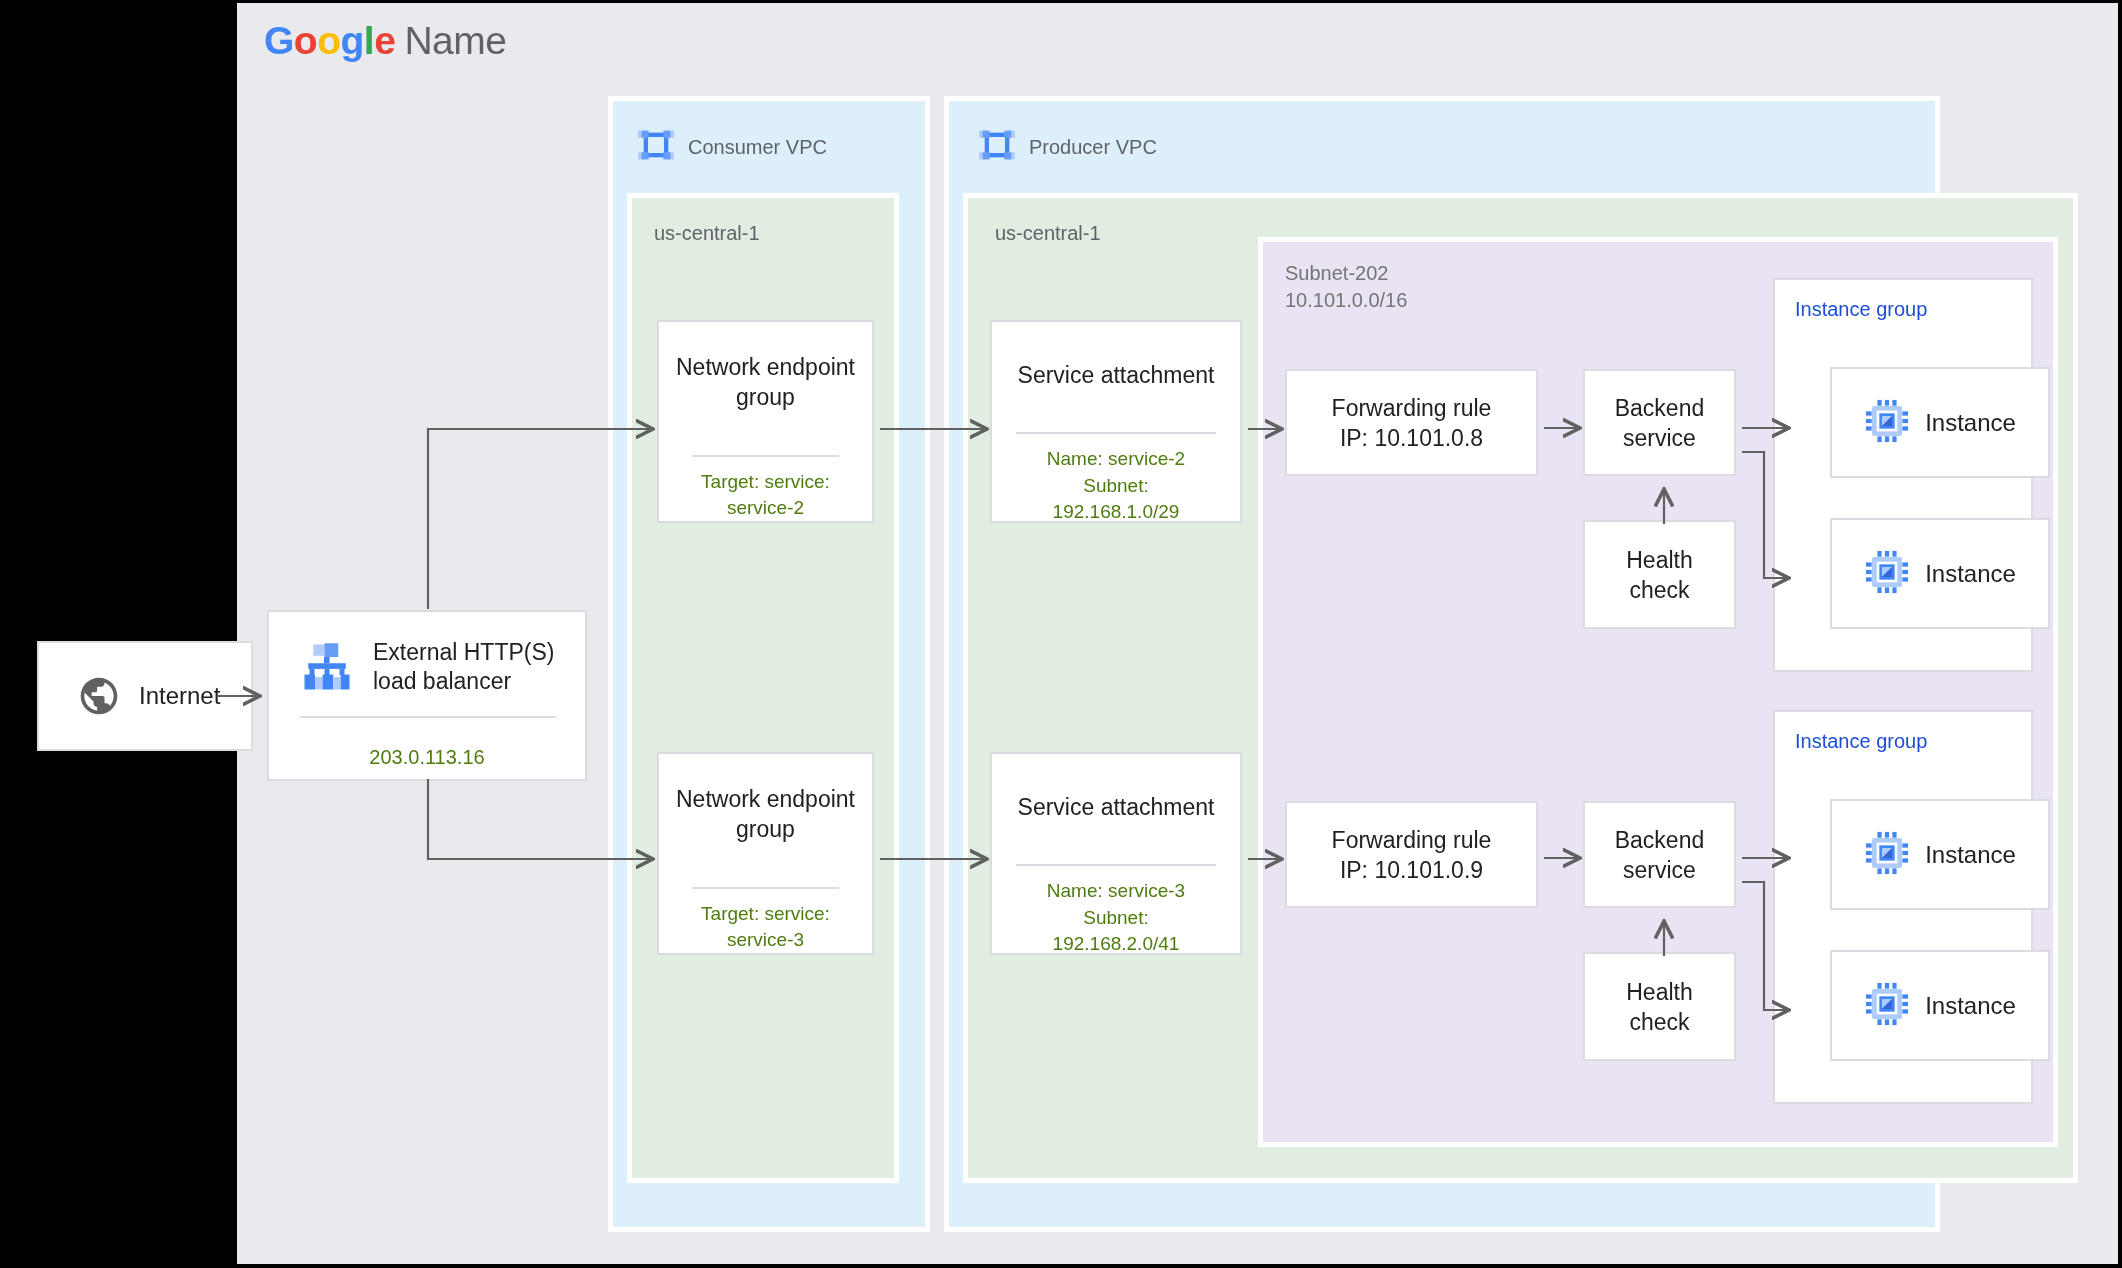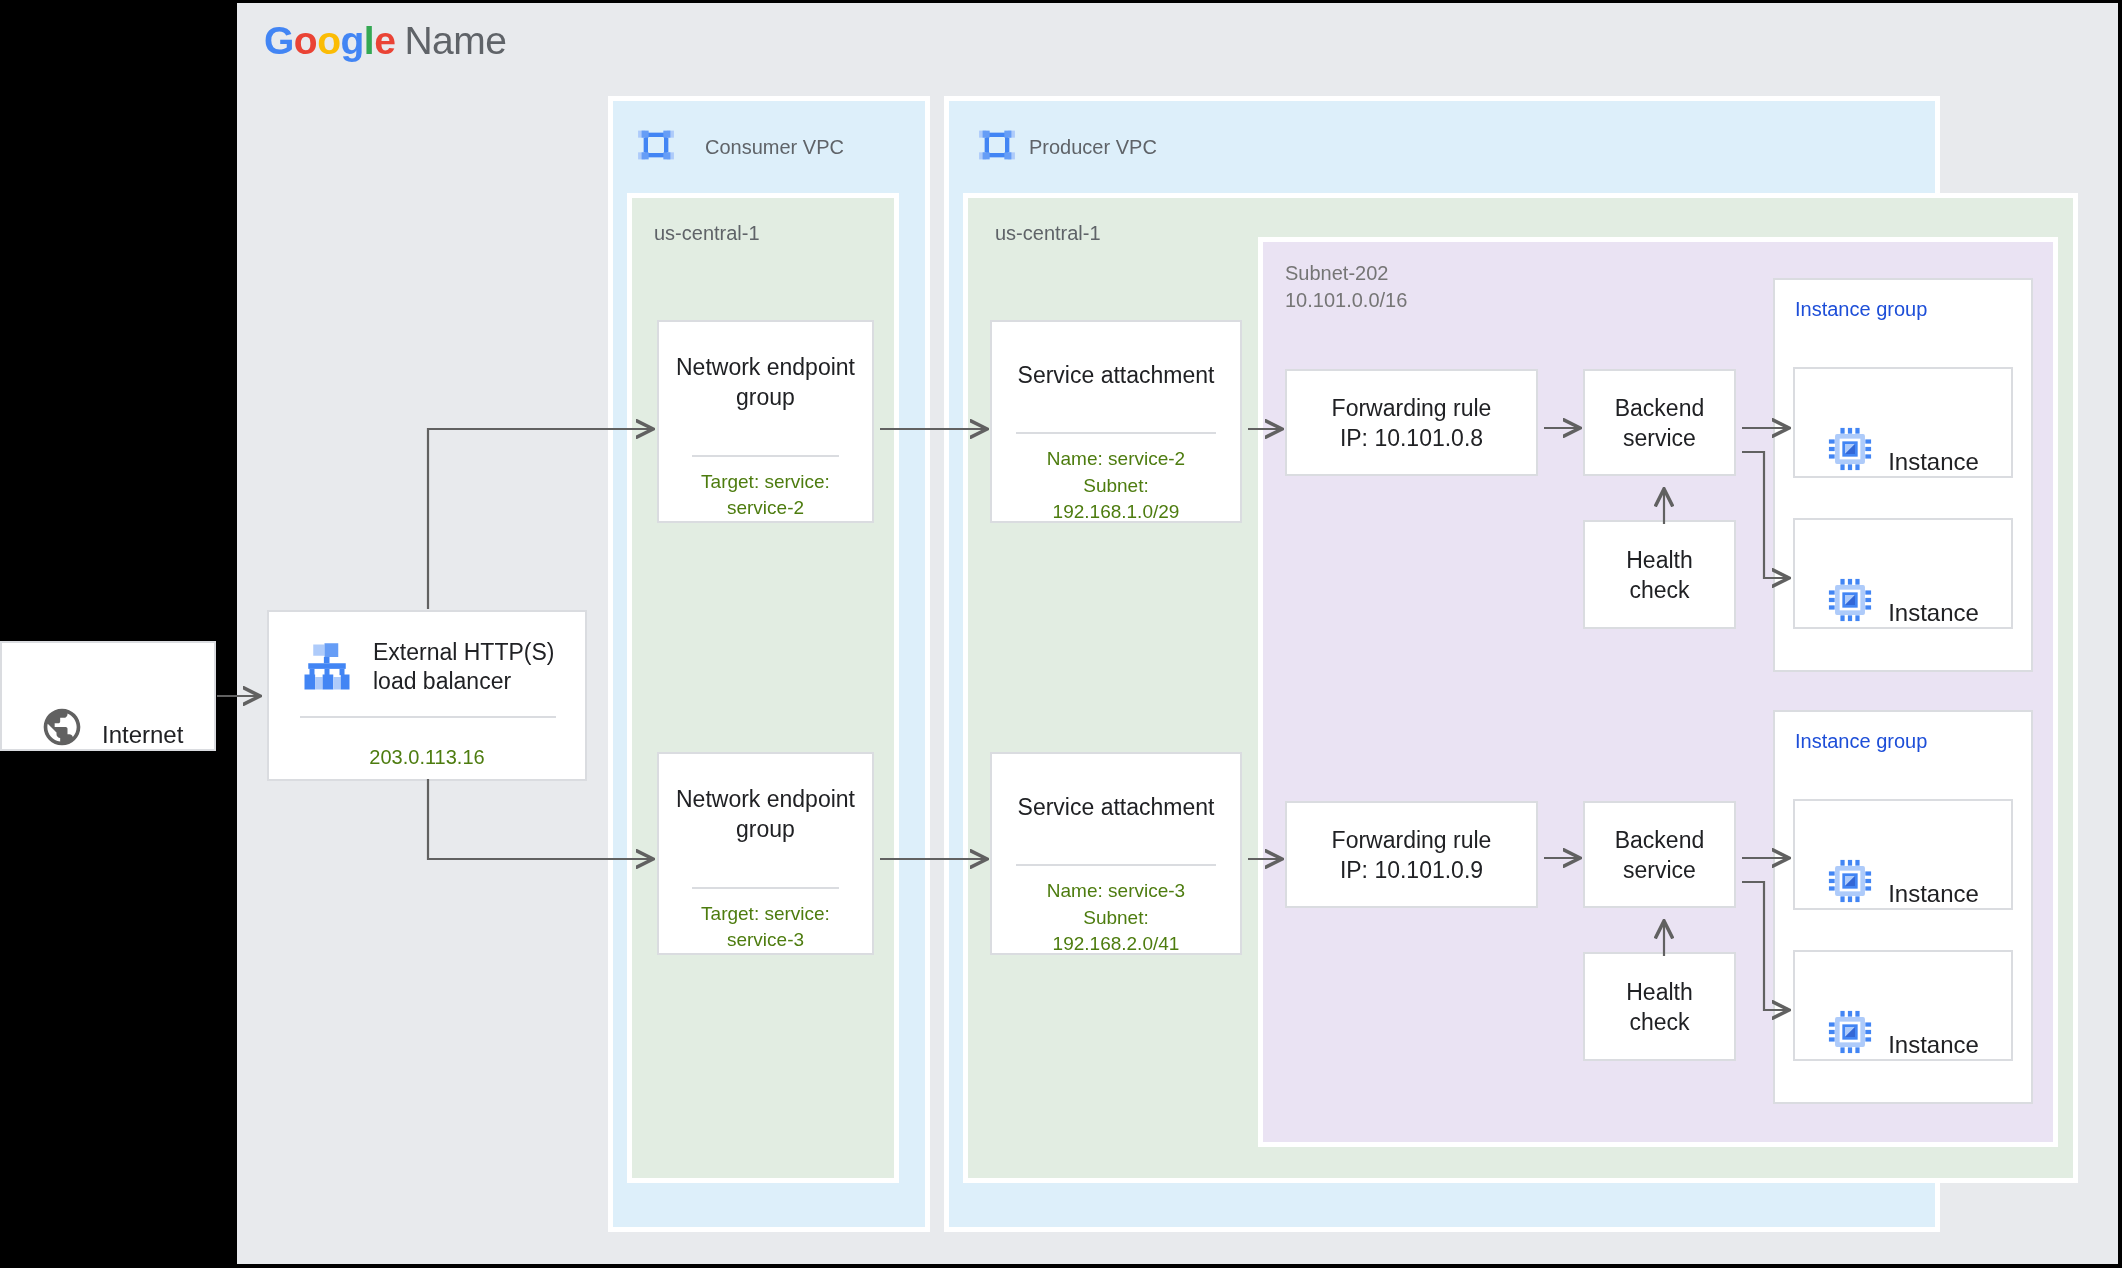--- a/index.html
+++ b/index.html
@@ -20,21 +20,21 @@
   .t-label{font-size:20px;color:#5f6368;}
   
   .zone{position:absolute;border:5px solid #fff;box-sizing:border-box;}
   .zone-blue{background:#ddeffa;}
   .zone-green{background:#e2ede2;}
   .zone-purple{background:#eae3f3;}
   .zone-head{position:absolute;display:flex;align-items:center;}
   
   .center-card{display:flex;align-items:center;justify-content:center;text-align:center;}
   .ig-label{position:absolute;left:20px;top:18px;font-size:20px;color:#1d4ed8;}
-  .inst{display:flex;align-items:flex-end;justify-content:center;gap:15px;}
+  .inst{display:flex;align-items:center;justify-content:center;gap:15px;margin-left:37px;}
   .inst-label{font-size:24px;color:#202124;}
   
   #arrows{position:absolute;left:0;top:0;pointer-events:none;}
 </style>
 </head>
 <body>
 
 <div id="stage">
   <div id="canvas">
 
@@ -61,21 +61,21 @@
       </span>
       <div style="position:absolute;left:104px;top:26px;font-size:23px;line-height:29px;color:#202124;">
         <div>External HTTP(S)</div>
         <div>load balancer</div>
       </div>
       <div class="divider" style="position:absolute;left:31px;top:104px;width:256px;"></div>
       <div class="t-sub" style="position:absolute;left:0;top:132px;width:100%;font-size:20px;">203.0.113.16</div>
     </div>
 
     <div class="zone zone-blue" style="left:371px;top:93px;width:322px;height:1136px;">
-      <div class="zone-head" style="left:24px;top:25px;gap:30px;align-items:center;">
+      <div class="zone-head" style="left:24px;top:25px;gap:13px;align-items:center;">
         <span>
           <svg width="38" height="38" viewBox="-2 -2 28 28">
             <rect x="4.5" y="4.5" width="15" height="15" fill="none" stroke="#4285f4" stroke-width="3.2"></rect>
             <rect x="-1.2" y="1.4" width="5.2" height="5.2" fill="#aecbfa"></rect>
             <rect x="20" y="1.4" width="5.2" height="5.2" fill="#aecbfa"></rect>
             <rect x="-1.2" y="17.4" width="5.2" height="5.2" fill="#aecbfa"></rect>
             <rect x="20" y="17.4" width="5.2" height="5.2" fill="#aecbfa"></rect>
             <rect x="1.4" y="1.4" width="5.2" height="5.2" fill="#669df6"></rect>
             <rect x="17.4" y="1.4" width="5.2" height="5.2" fill="#669df6"></rect>
             <rect x="1.4" y="17.4" width="5.2" height="5.2" fill="#669df6"></rect>

